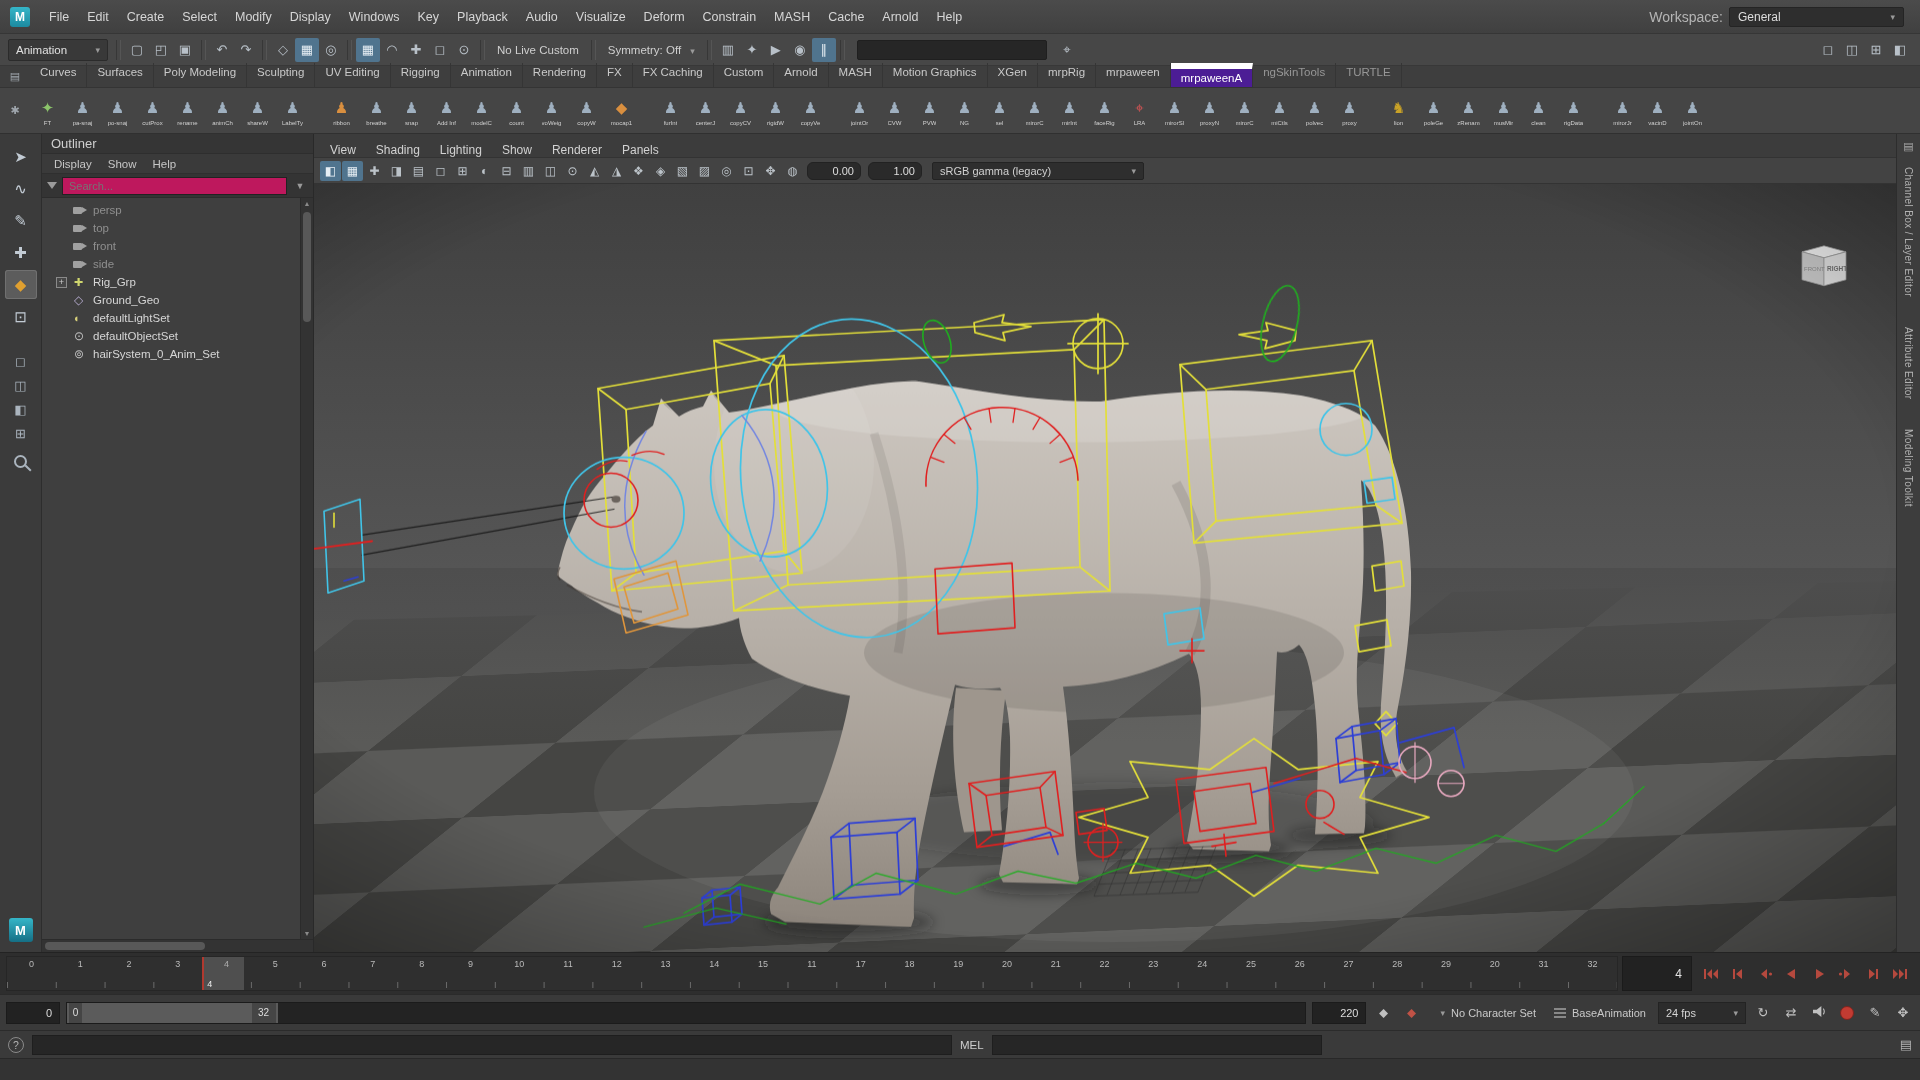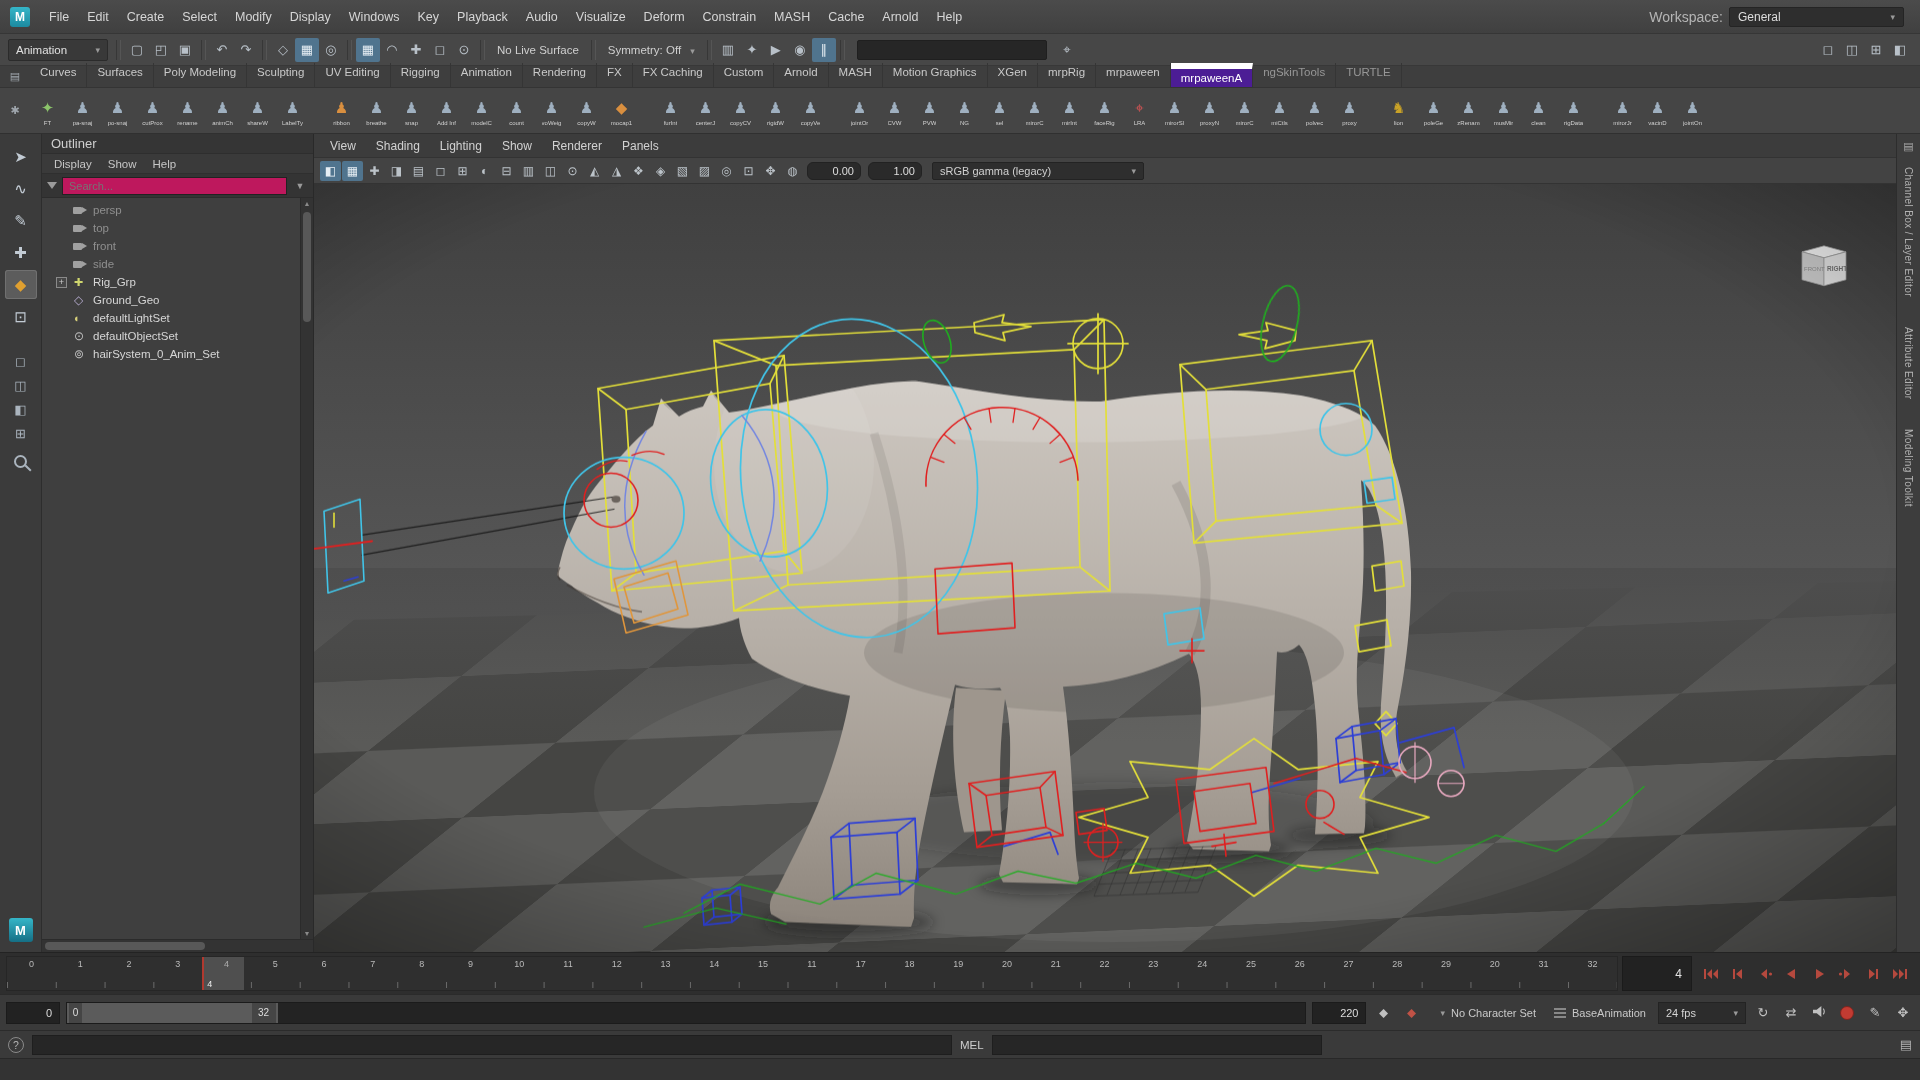--- a/index.html
+++ b/index.html
@@ -76,21 +76,21 @@
   .ic-objectset .oi::before{content:"⊙";color:#bdbdbd;font-size:12px;position:absolute;left:2px;top:-1px}
   .ic-animset .oi::before{content:"⊚";color:#bdbdbd;font-size:12px;position:absolute;left:2px;top:-1px}
   .ol-vscroll{width:13px;background:#333;border-left:1px solid #2b2b2b;position:relative}
   .ol-vscroll .thumb{position:absolute;top:14px;left:2px;right:2px;height:110px;background:#585858;border-radius:4px}
   .scroll-arrow{position:absolute;left:0;right:0;text-align:center;font-size:7px;color:#8a8a8a}
   .ol-hscroll{height:13px;background:#333;border-top:1px solid #2b2b2b;position:relative}
   .ol-hscroll .thumb-h{position:absolute;left:3px;top:2px;bottom:2px;width:160px;background:#585858;border-radius:4px}
 
   
   .viewport{flex:1;display:flex;flex-direction:column;min-width:0;background:#4a4a4a;position:relative}
-  .vp-menus{height:24px;background:#3c3c3c;display:flex;align-items:center;padding:0 6px;font-size:12px;color:#d2d2d2;border-bottom:1px solid #333;z-index:2}
+  .vp-menus{height:24px;background:#3c3c3c;display:flex;align-items:flex-end;padding:0 6px;font-size:12px;color:#d2d2d2;border-bottom:1px solid #333;z-index:2}
   .vp-menu{padding:0 10px}
   .vp-toolbar{height:26px;background:#434343;display:flex;align-items:center;padding:0 6px;gap:1px;border-bottom:1px solid #333;z-index:2}
   .vp-icon{width:21px;height:20px;font-size:12px;color:#bcc3c9;display:flex;align-items:center;justify-content:center;border-radius:2px;flex:none}
   .vp-icon.on{background:#50748e;color:#e6eef4}
   .vp-field{width:54px;height:18px;background:#2a2a2a;border:1px solid #222;border-radius:6px;font-size:11px;color:#ddd;display:flex;align-items:center;justify-content:flex-end;padding:0 6px;margin:0 3px;flex:none}
   .vp-dd{width:212px;height:18px;background:#2e2e2e;border:1px solid #232323;border-radius:2px;display:flex;align-items:center;justify-content:space-between;padding:0 7px;font-size:11px;color:#d0d0d0;margin-left:6px;flex:none}
   .vp-scene{flex:1;position:relative;min-height:0}
   svg.scene{position:absolute;inset:0;width:100%;height:100%;display:block}
 
   
@@ -170,21 +170,21 @@
   </div>
 
   <div class="statusline">
     <span class="menuset">
       <span>Animation</span>
       <span class="caret">▾</span>
     </span>
     <span class="list">
       
     <span class="divider"></span><span class="sl-item">▢</span><span class="sl-item">◰</span><span class="sl-item">▣</span><span class="divider"></span><span class="sl-item">↶</span><span class="sl-item">↷</span><span class="divider"></span><span class="sl-item">◇</span><span class="sl-item on">▦</span><span class="sl-item">◎</span><span class="divider"></span><span class="sl-item on">▦</span><span class="sl-item">◠</span><span class="sl-item">✚</span><span class="sl-item">◻</span><span class="sl-item">⊙</span><span class="divider"></span></span>
-    <span class="sl-text">No Live Surface</span>
+    <span class="sl-text">No Live Custom</span>
     <span class="divider"></span>
     <span class="sl-text"><span>Symmetry: Off</span> <span class="caret">▾</span></span>
     <span class="divider"></span>
     <span class="list">
       
     <span class="sl-item">▥</span><span class="sl-item">✦</span><span class="sl-item">▶</span><span class="sl-item">◉</span><span class="sl-item on">∥</span><span class="divider"></span></span>
     <input class="sl-input" style="">
     <span class="sl-item">⌖</span>
     <span class="spacer"></span>
     <span class="list">

